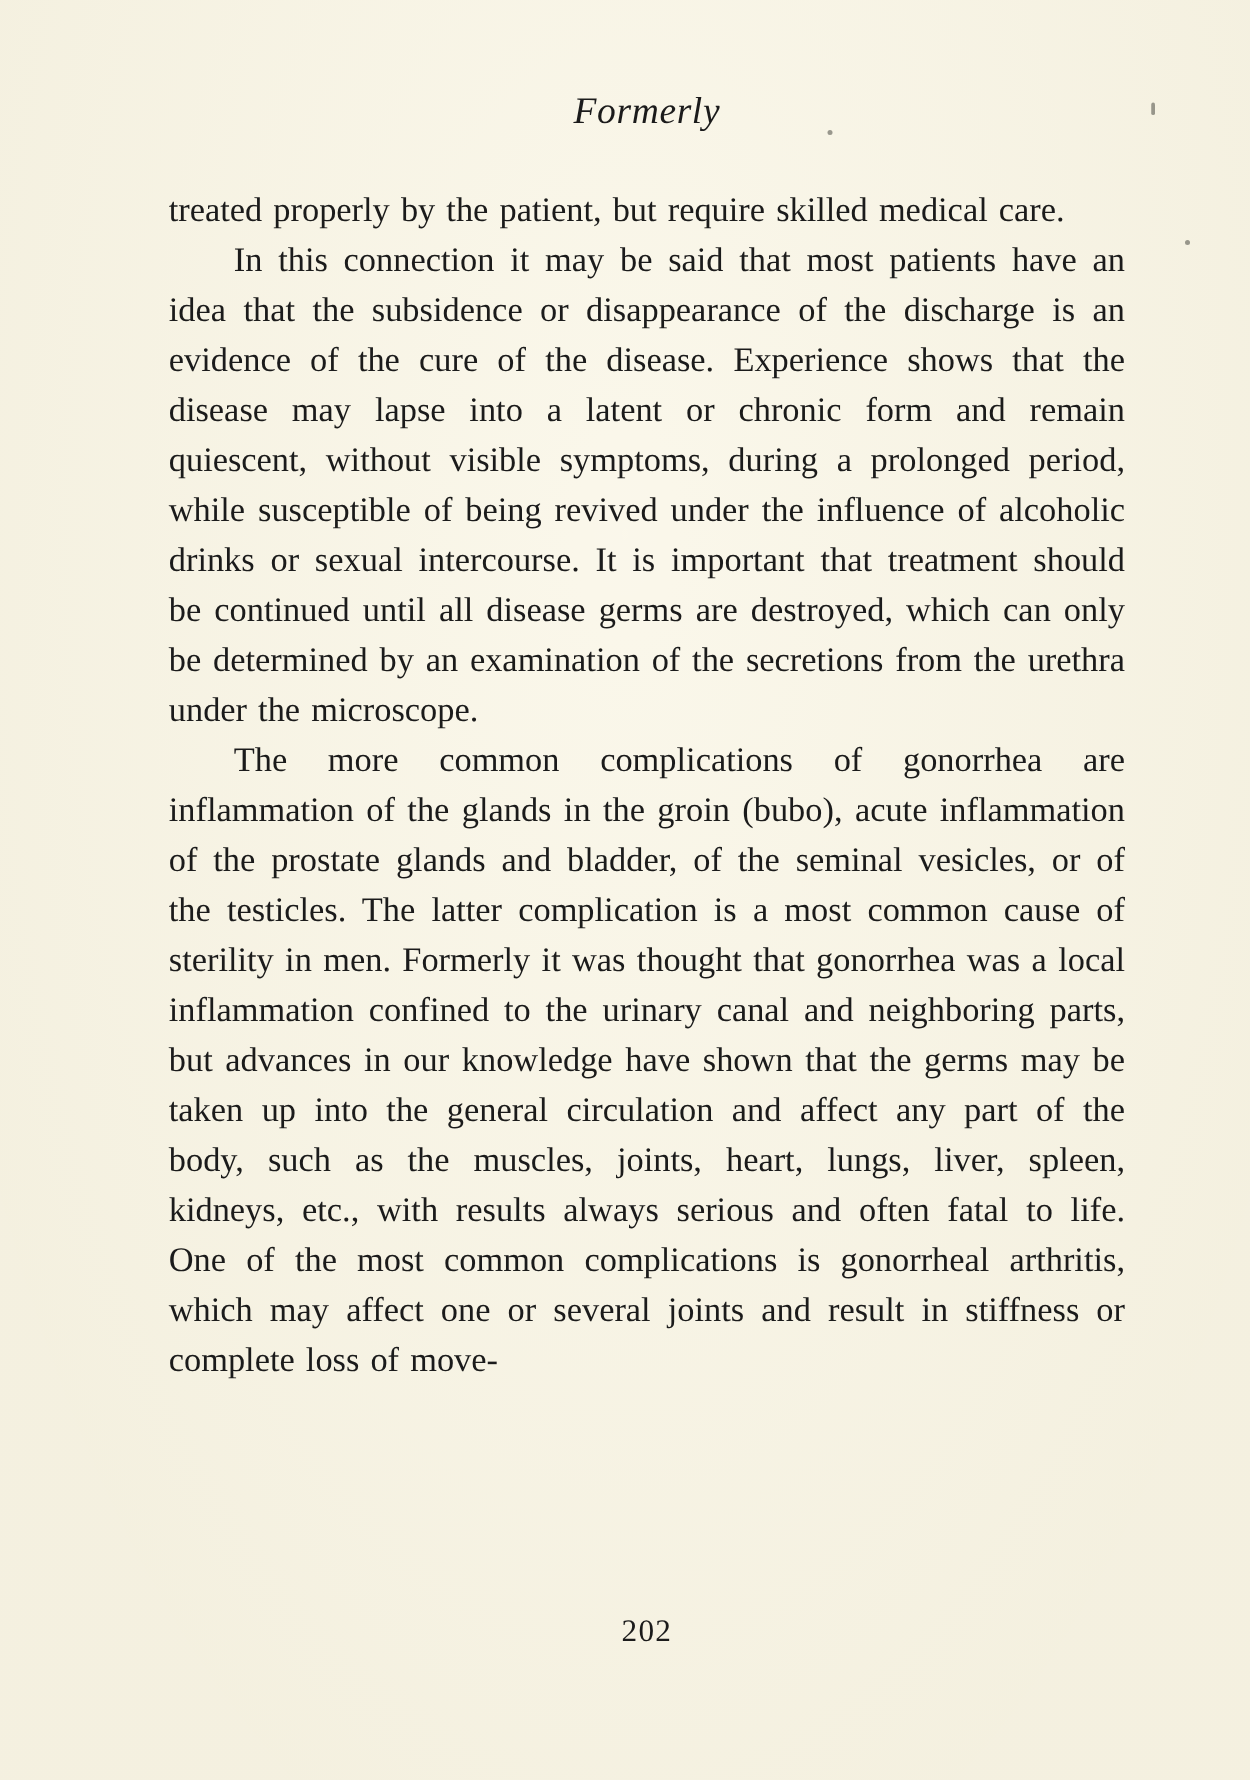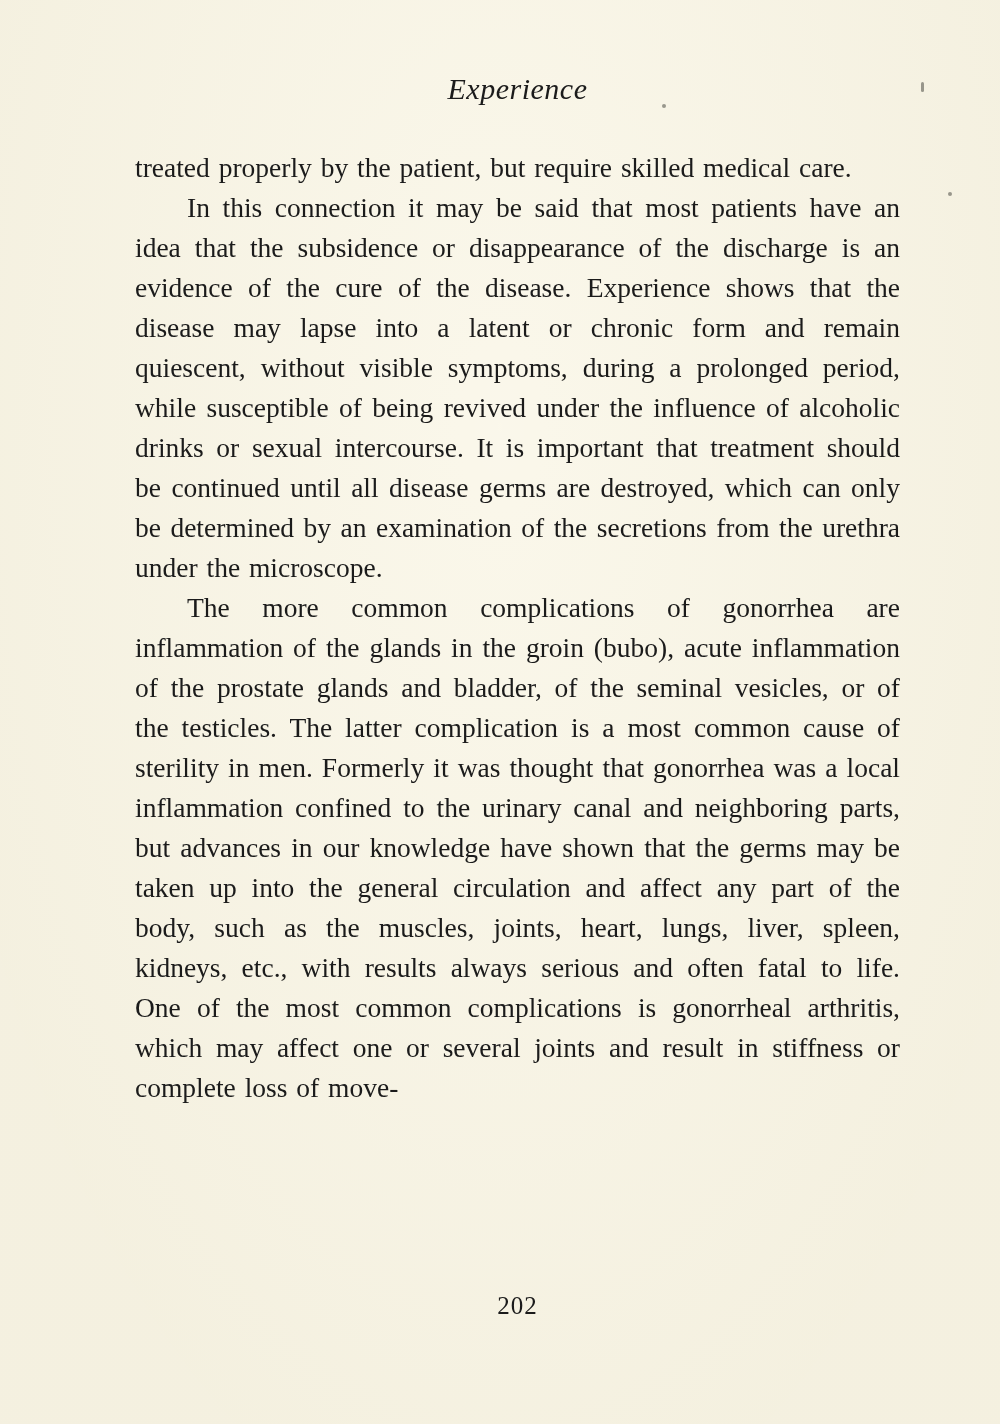--- a/index.html
+++ b/index.html
@@ -75,21 +75,21 @@
     width: 3px;
     height: 10px;
     border-radius: 2px;
   }
 </style>
 </head>
 <body>
 
 <div class="page">
 
-  <div class="running-head">Experience</div>
+  <div class="running-head">Formerly</div>
 
   <div class="body-text">
     <p class="para no-indent">treated properly by the patient, but require skilled medical care.</p>
     <p class="para">In this connection it may be said that most patients have an idea that the subsidence or disappearance of the discharge is an evidence of the cure of the disease. Experience shows that the disease may lapse into a latent or chronic form and remain quiescent, without visible symptoms, during a prolonged period, while susceptible of being revived under the influence of alcoholic drinks or sexual intercourse. It is important that treatment should be continued until all disease germs are destroyed, which can only be determined by an examination of the secretions from the urethra under the microscope.</p>
     <p class="para">The more common complications of gonorrhea are inflammation of the glands in the groin (bubo), acute inflammation of the prostate glands and bladder, of the seminal vesicles, or of the testicles. The latter complication is a most common cause of sterility in men. Formerly it was thought that gonorrhea was a local inflammation confined to the urinary canal and neighboring parts, but advances in our knowledge have shown that the germs may be taken up into the general circulation and affect any part of the body, such as the muscles, joints, heart, lungs, liver, spleen, kidneys, etc., with results always serious and often fatal to life. One of the most common complications is gonorrheal arthritis, which may affect one or several joints and result in stiffness or complete loss of move-</p>
   </div>
 
   <div class="folio">202</div>
 
   <span class="speck tick" style="left: 921px; top: 82px;"></span>

